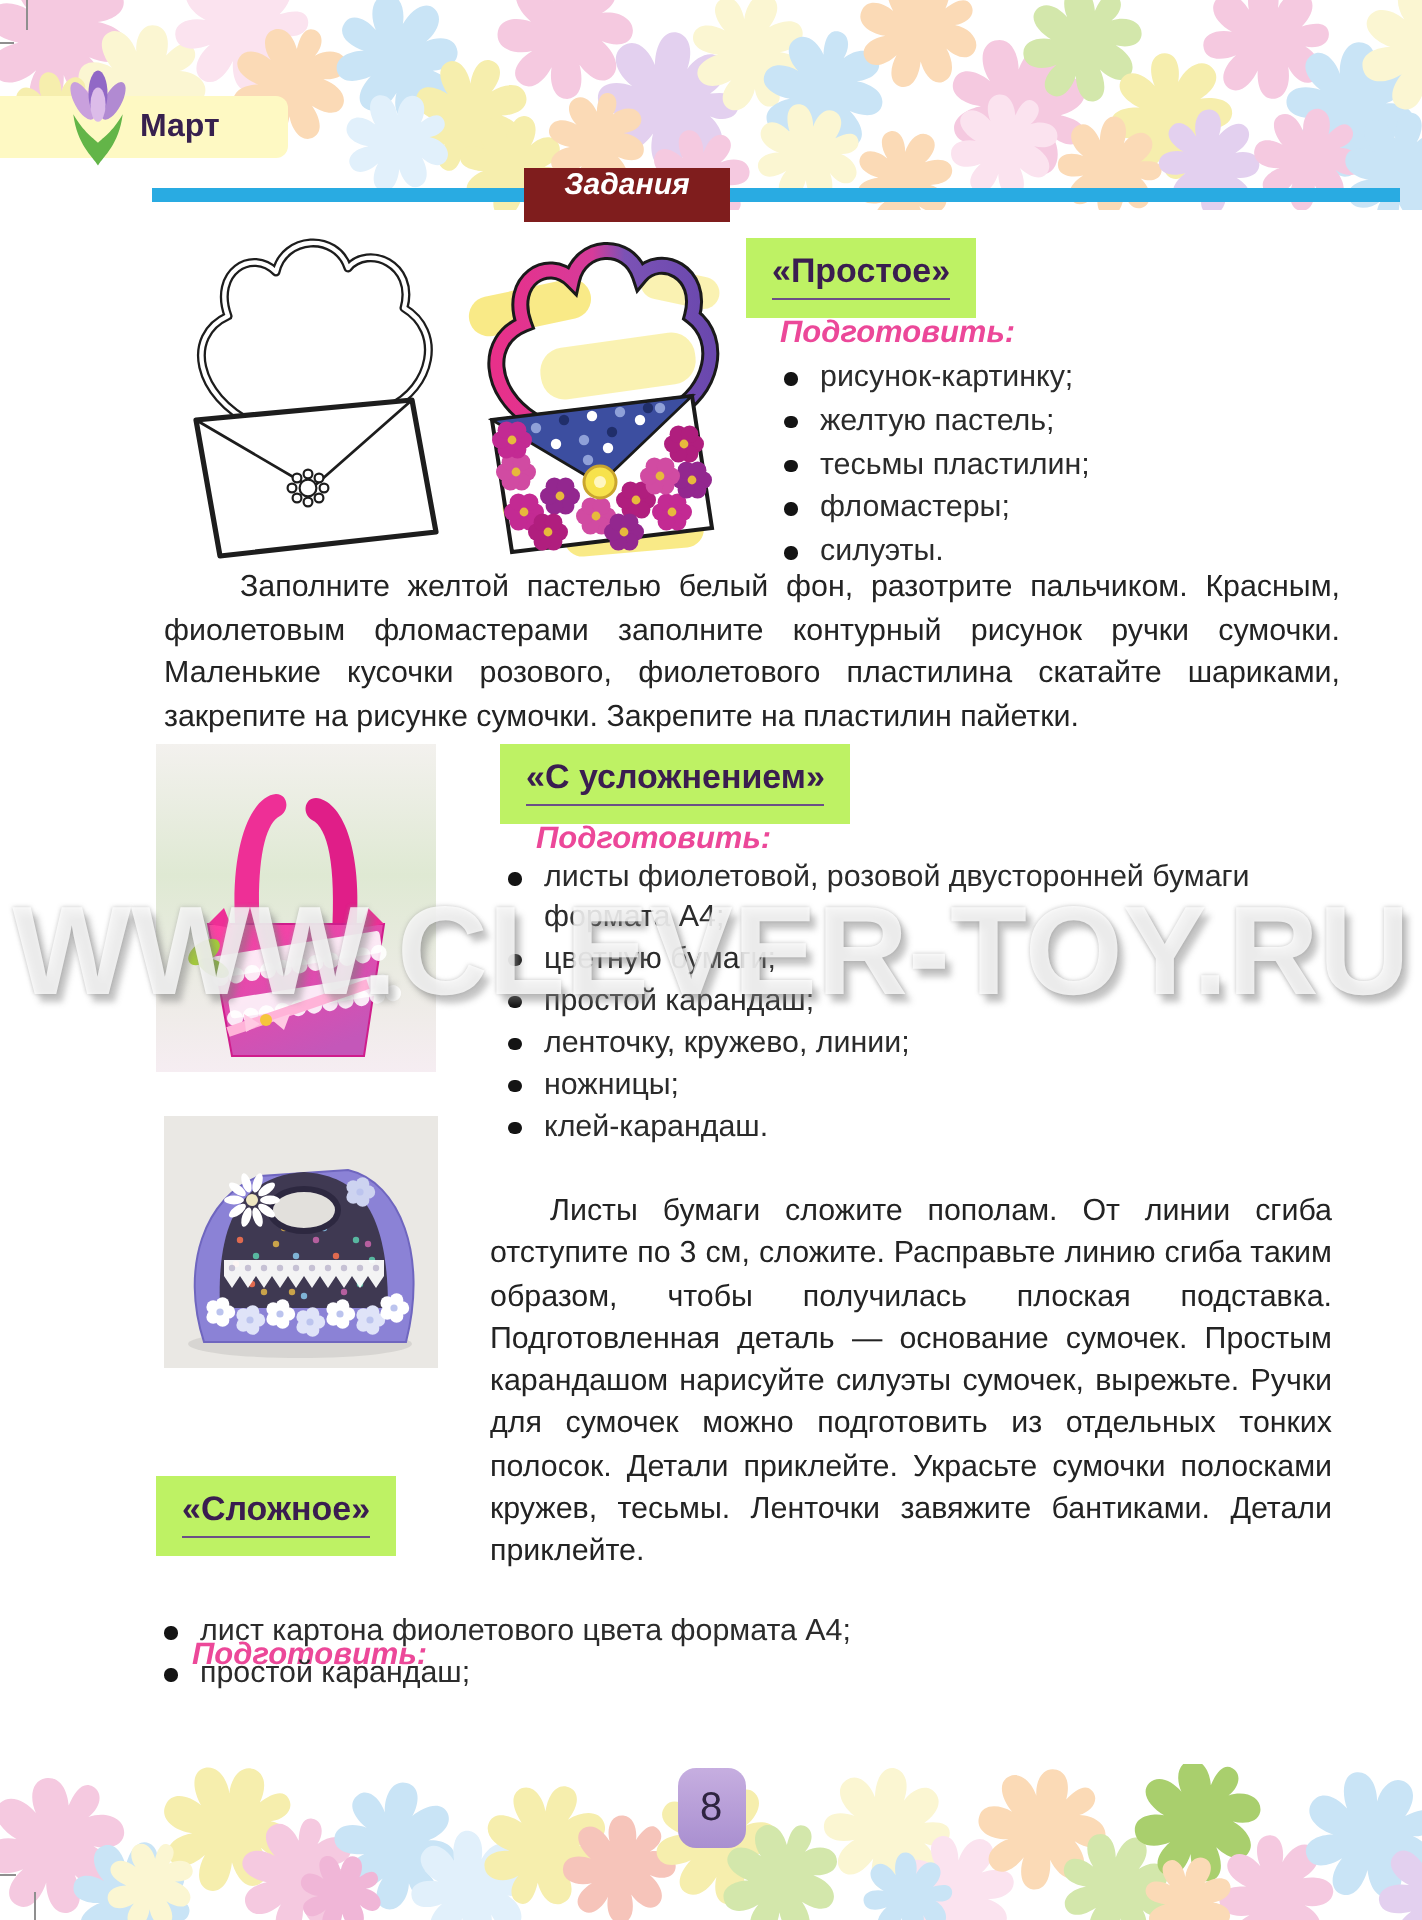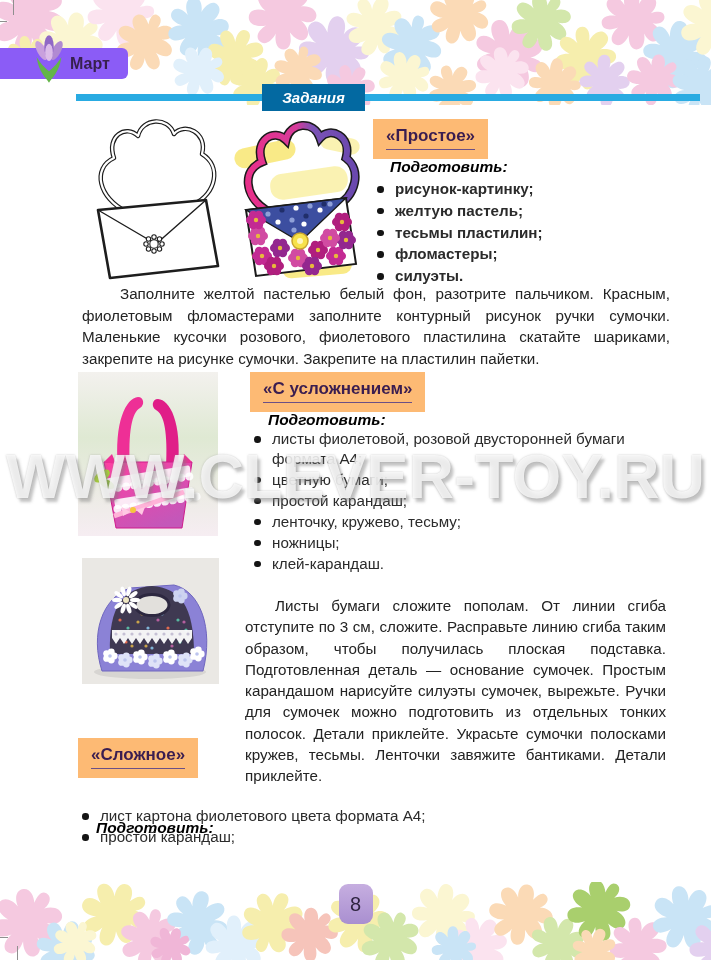--- a/index.html
+++ b/index.html
@@ -11,51 +11,51 @@
   #bottom-splats{position:absolute;left:0;top:882px;width:711px;height:78px;}
 
   
   .crop{position:absolute;background:#8f8f8f;}
   .crop.tl-v{left:13px;top:0;width:1px;height:15px;}
   .crop.tl-h{left:0;top:21px;width:7px;height:1px;}
   .crop.bl-h{left:0;top:937px;width:8px;height:1px;}
   .crop.bl-v{left:17px;top:946px;width:1px;height:14px;}
 
   
-  .month-bar{position:absolute;left:0;top:48px;width:128px;height:31px;background:#8b5cf6;
+  .month-bar{position:absolute;left:0;top:48px;width:144px;height:31px;background:#fef9c3;
              border-radius:0 6px 6px 0;display:flex;align-items:center;}
   .month-bar .label{margin-left:70px;font-weight:bold;font-size:16px;color:#37204e;}
   .crocus{position:absolute;left:30px;top:-14px;width:38px;height:50px;}
 
   
   .banner-rule{position:absolute;left:76px;top:94px;width:624px;height:7px;background:#29abe2;}
-  .banner-box{position:absolute;left:262px;top:84px;width:103px;height:27px;background:#0369a1;
-              display:flex;align-items:center;justify-content:center;}
+  .banner-box{position:absolute;left:262px;top:84px;width:103px;height:27px;background:#7f1d1d;
+              display:flex;justify-content:center;}
   .banner-box span{color:#fff;font-weight:bold;font-style:italic;font-size:15px;}
 
   
-  .secbox{position:absolute;background:#fdba74;padding:7px 13px 9px;}
+  .secbox{position:absolute;background:#bef264;padding:7px 13px 9px;}
   .secbox span{display:inline-block;font-weight:bold;font-size:17px;color:#3a1d50;
                border-bottom:1.5px solid #6b4f86;padding-bottom:3px;}
   #sec1{left:373px;top:119px;}
   #sec2{left:250px;top:372px;}
   #sec3{left:78px;top:738px;}
 
   
-  .prep{position:absolute;font-weight:bold;font-style:italic;font-size:15.5px;color:#000000;}
+  .prep{position:absolute;font-weight:bold;font-style:italic;font-size:15.5px;color:#ec4899;}
   #prep1{left:390px;top:158px;}
   #prep2{left:268px;top:411px;}
   #prep3{left:96px;top:819px;}
 
   
   ul.mat{position:absolute;list-style:none;margin:0;padding:0;font-size:15.2px;line-height:19.5px;}
   ul.mat li{position:relative;padding-left:22px;margin-bottom:1.5px;}
   ul.mat li::before{content:"";position:absolute;left:4px;top:7px;width:6.5px;height:6.5px;
                     border-radius:50%;background:#141414;}
-  #list1{left:373px;top:179px;width:300px;line-height:20px;font-weight:bold;}
+  #list1{left:388px;top:179px;width:300px;line-height:20px;}
   #list1 li{margin-bottom:1.8px;}
   #list2{left:250px;top:429px;width:418px;}
   #list3{left:78px;top:806px;width:520px;}
 
   
   .para{position:absolute;margin:0;text-align:justify;font-size:15.2px;line-height:21.5px;color:#232323;}
   #para1{left:82px;top:283px;width:588px;text-indent:38px;}
   #para2{left:245px;top:595px;width:421px;text-indent:30px;line-height:21.3px;}
 
   
@@ -376,21 +376,21 @@
   </svg>
 
   <div class="secbox" id="sec2">
     <span>«С усложнением»</span>
   </div>
   <div class="prep" id="prep2">Подготовить:</div>
   <ul class="mat" id="list2">
       <li>листы фиолетовой, розовой двусторонней бумаги формата А4;</li>
       <li>цветную бумаги;</li>
       <li>простой карандаш;</li>
-      <li>ленточку, кружево, тесьму;</li>
+      <li>ленточку, кружево, линии;</li>
       <li>ножницы;</li>
       <li>клей-карандаш.</li>
     </ul>
 
   <svg id="photo-purple" viewBox="0 0 137 126">
     <rect width="137" height="126" fill="#eae8e4"></rect>
     <ellipse cx="68" cy="114" rx="56" ry="7" fill="rgba(0,0,0,0.08)"></ellipse>
     <path d="M20 113 C8 76 20 40 48 30 L92 27 C118 33 132 70 121 113 Z" fill="#8b82d6" stroke="#6f66bf" stroke-width="1"></path>
     <path d="M28 96 C26 48 42 30 70 28 C98 30 112 48 112 96 Z" fill="#3f3952"></path>
     <g id="paisley-dots">

